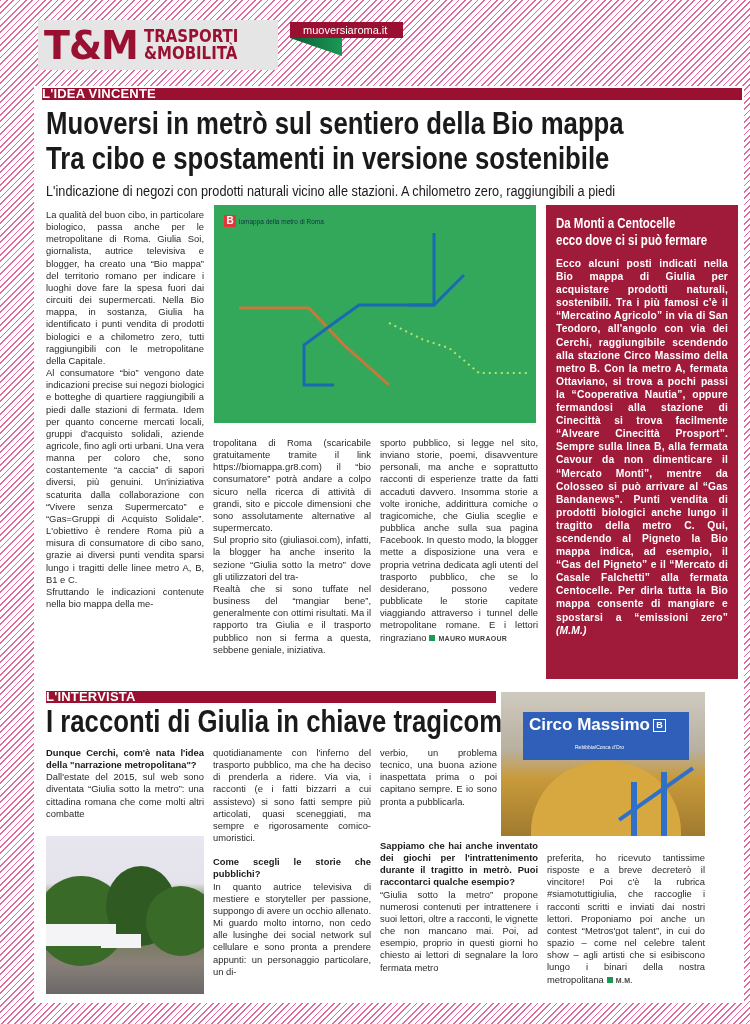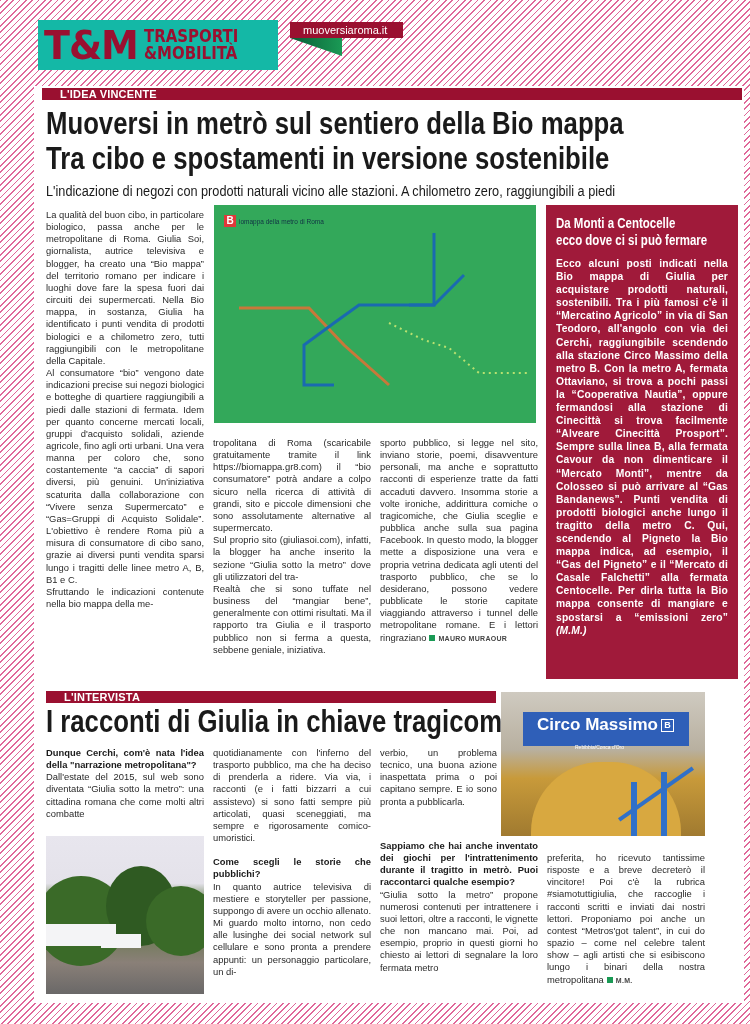--- a/index.html
+++ b/index.html
@@ -6,21 +6,21 @@
   html, body { width: 750px; height: 1024px; overflow: hidden; }
   body {
     font-family: "Liberation Sans", sans-serif;
     background-color: #ffffff;
     background-image: repeating-linear-gradient(135deg, #e0689a 0px, #e0689a 1.2px, #ffffff 1.2px, #ffffff 4.5px);
     position: relative;
     color: #222;
   }
   .header-band {
     position: absolute; left: 38px; top: 20px; width: 240px; height: 50px;
-    background: #14b8a6; display: flex; align-items: center; padding-left: 6px;
+    background: #e5e5e5; display: flex; align-items: center; padding-left: 6px;
   }
   .logo-tm {
     font-family: "DejaVu Sans", sans-serif; font-weight: bold; font-size: 38px; color: #9a1030;
     letter-spacing: -1px; line-height: 1; transform: scaleY(1.05);
   }
   .logo-text {
     margin-left: 6px; color: #9a1030; font-family: "DejaVu Sans", sans-serif; font-weight: bold;
     font-size: 17px; line-height: 17px; transform: scaleX(0.88); transform-origin: left center;
   }
   .site-tab {
@@ -29,22 +29,22 @@
   }
   .site-flag {
     position: absolute; left: 290px; top: 38px; width: 52px; height: 18px;
     background: linear-gradient(90deg, #0a5a35, #1a9a55);
     clip-path: polygon(0 0, 100% 0, 100% 100%);
   }
   .paper {
     position: absolute; left: 34px; top: 86px; width: 710px; height: 917px; background: #fff;
   }
   .kicker {
-    position: absolute; background: #9a1030; color: #fff; font-size: 11px; font-weight: bold;
-    height: 12px; line-height: 12px; padding-left: 18px; letter-spacing: 0.2px;
+    position: absolute; background: #9a1030; color: #fff; font-size: 13px; font-weight: bold;
+    height: 12px; line-height: 12px; letter-spacing: 0.2px;
   }
   .h1 {
     position: absolute; left: 46px; top: 106px; font-size: 31px; font-weight: bold; color: #1a1a1a;
     line-height: 35px; transform: scaleX(0.83); transform-origin: left top; white-space: nowrap;
     font-family: "Liberation Sans", sans-serif;
   }
   .deck {
     position: absolute; left: 46px; top: 182px; font-size: 15.5px; color: #1a1a1a;
     transform: scaleX(0.82); transform-origin: left top; white-space: nowrap;
   }
@@ -70,22 +70,22 @@
   .h2 {
     position: absolute; left: 46px; top: 704px; font-size: 31px; font-weight: bold; color: #1a1a1a;
     transform: scaleX(0.83); transform-origin: left top; white-space: nowrap;
   }
   .q { font-weight: bold; color: #1a1a1a; }
   .photo-metro {
     position: absolute; left: 501px; top: 692px; width: 204px; height: 144px; background: linear-gradient(180deg, #cfcac0 0%, #b8b0a0 40%, #c89a3a 60%, #a07a30 100%);
     overflow: hidden;
   }
   .metro-sign {
-    position: absolute; left: 22px; top: 20px; width: 166px; height: 34px; background: #2f5fb8;
-    color: #fff; font-weight: bold; font-size: 17px; padding-left: 14px; line-height: 26px;
+    position: absolute; left: 22px; top: 20px; width: 166px; height: 48px; background: #2f5fb8;
+    color: #fff; font-weight: bold; font-size: 17px; padding-left: 6px; line-height: 26px;
   }
   .metro-sign small { position: absolute; left: 52px; top: 22px; font-size: 5px; font-weight: normal; }
   .metro-b { display: inline-block; width: 13px; height: 13px; border: 1.5px solid #fff; font-size: 9px; line-height: 10px; text-align: center; vertical-align: middle; margin-left: 3px; }
   .arch { position: absolute; left: 30px; top: 70px; width: 150px; height: 80px; background: #d8a840; border-radius: 70px 70px 0 0; }
   .rail { position: absolute; background: #3070c8; }
   .photo-street {
     position: absolute; left: 46px; top: 836px; width: 158px; height: 158px; overflow: hidden;
     background: linear-gradient(180deg, #e8e6ee 0%, #e4e2ea 30%, #4a6a2a 45%, #6a7a50 60%, #8a8078 80%, #6a6868 100%);
   }
   .tree { position: absolute; border-radius: 50%; background: #3a6a28; }

